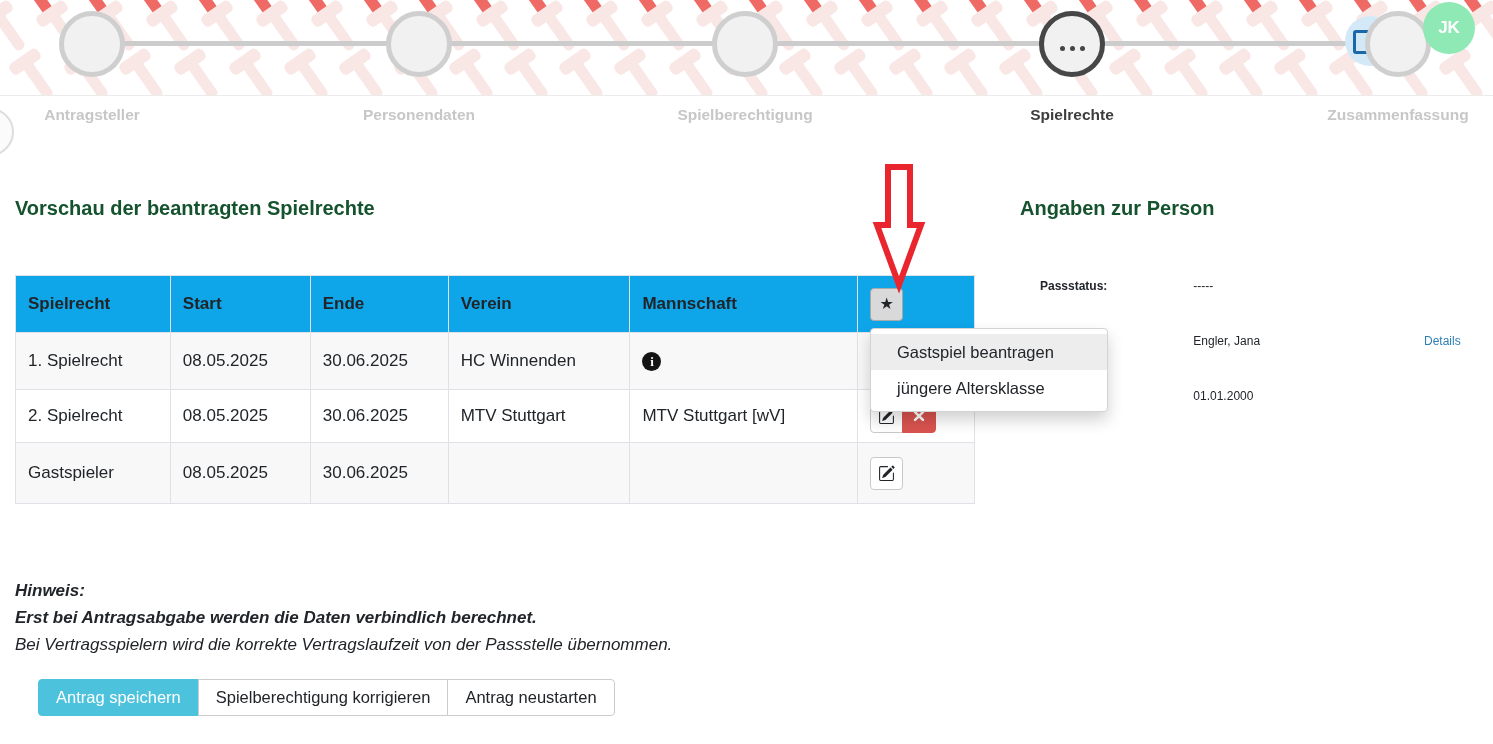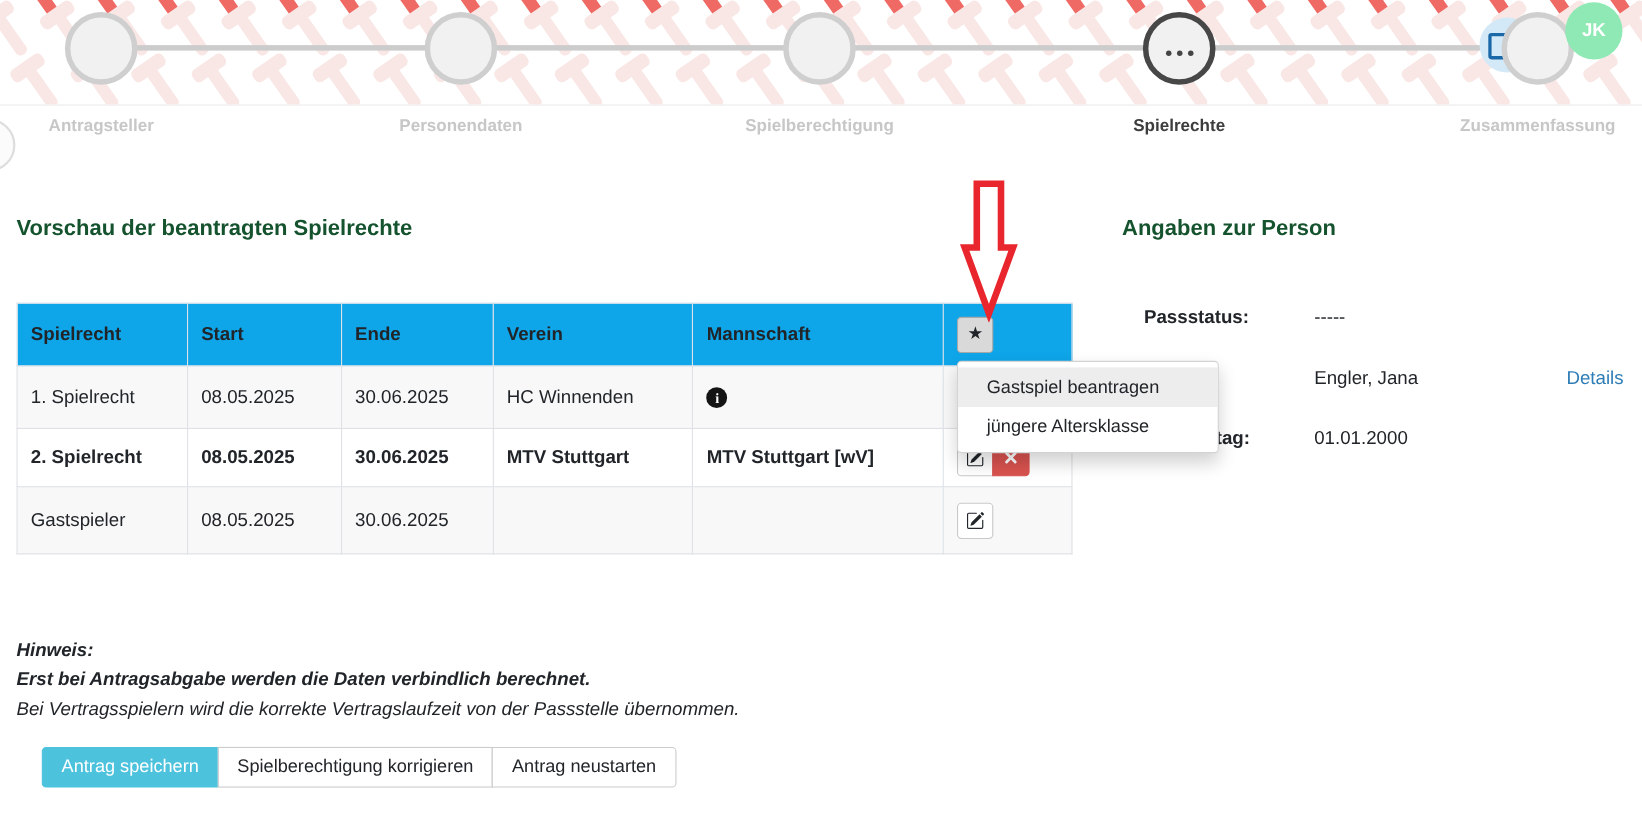--- a/index.html
+++ b/index.html
@@ -27,39 +27,39 @@
   .sec-title{position:absolute;font-size:20px;font-weight:600;color:#14532d;}
   .t-left{left:15px;top:197px;}
   .t-right{left:1020px;top:197px;}
   
   .tbl-wrap{position:absolute;left:15px;top:275px;width:960px;z-index:2;}
   table{border-collapse:collapse;width:100%;font-size:17px;}
   th,td{border:1px solid #dee2e6;padding:0 12px;text-align:left;vertical-align:middle;}
   thead th{height:56px;font-weight:bold;background:#0ea5e9;}
   tbody tr:nth-child(odd) td{background:#f8f8f8;}
   tbody tr:nth-child(1) td{height:56px;}
-  tbody tr:nth-child(2) td{height:52px;font-weight:bold;}
+  tbody tr:nth-child(2) td{height:52px;}
   tbody tr:nth-child(3) td{height:60px;}
   .icon-btn{width:33px;height:33px;border:1px solid #c9c9c9;border-radius:4px;background:#fff;
     display:inline-flex;align-items:center;justify-content:center;vertical-align:middle;padding:0;cursor:pointer;}
   .star-btn{background:#d9d9d9;border-color:#a9a9a9;font-size:16px;color:#212529;line-height:1;}
   .grouped-left{border-radius:4px 0 0 4px;}
   .danger-btn{width:34px;height:33px;border:1px solid #d9534f;background:#d9534f;border-radius:0 4px 4px 0;margin-left:-1px;
     display:inline-flex;align-items:center;justify-content:center;vertical-align:middle;padding:0;cursor:pointer;}
   .info-circle{width:19px;height:19px;border-radius:50%;background:#141414;color:#fff;display:inline-flex;
     align-items:center;justify-content:center;font-size:13px;font-weight:bold;font-family:"Liberation Serif",serif;}
   
   .dropdown{position:absolute;left:870px;top:328px;width:236px;background:#fff;border:1px solid #d3d3d3;border-radius:4px;
     box-shadow:0 8px 16px rgba(0,0,0,.18);padding:5px 0;z-index:30;}
   .dd-item{height:36px;line-height:36px;padding-left:26px;font-size:16.5px;color:#212529;cursor:pointer;white-space:nowrap;}
   .dd-item.hl{background:#ededed;}
   
   .arrow{position:absolute;left:871px;top:163px;z-index:40;}
   
-  .p-row{position:absolute;left:1040px;width:450px;font-size:17px;z-index:1;}
+  .p-row{position:absolute;left:1040px;width:450px;font-size:12px;z-index:1;}
   .p-label{display:inline-block;width:150px;font-weight:bold;}
   .p-link{position:absolute;left:384px;top:0;color:#2e7db6;text-decoration:none;cursor:pointer;}
   
   .hinweis{position:absolute;left:15px;top:577px;font-size:17px;line-height:27px;font-style:italic;}
   .hinweis .b{font-weight:bold;}
   
   .btn-row{position:absolute;left:38px;top:679px;display:flex;height:37px;z-index:2;}
   .btn{font-family:"Liberation Sans",sans-serif;font-size:16.5px;height:37px;padding:0 17px;border:1px solid #cccccc;
     background:#fff;color:#212529;cursor:pointer;}
   .btn.primary{background:#4cc2dd;border-color:#4cc2dd;color:#fff;border-radius:4px 0 0 4px;}

